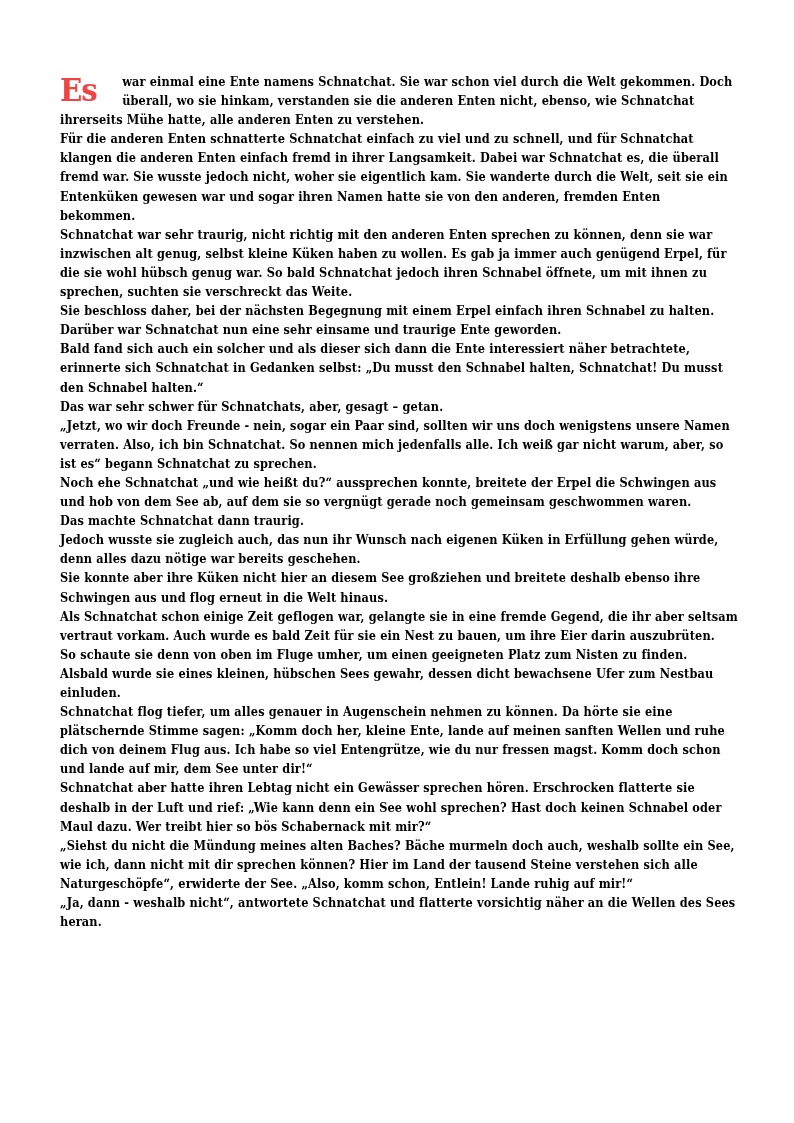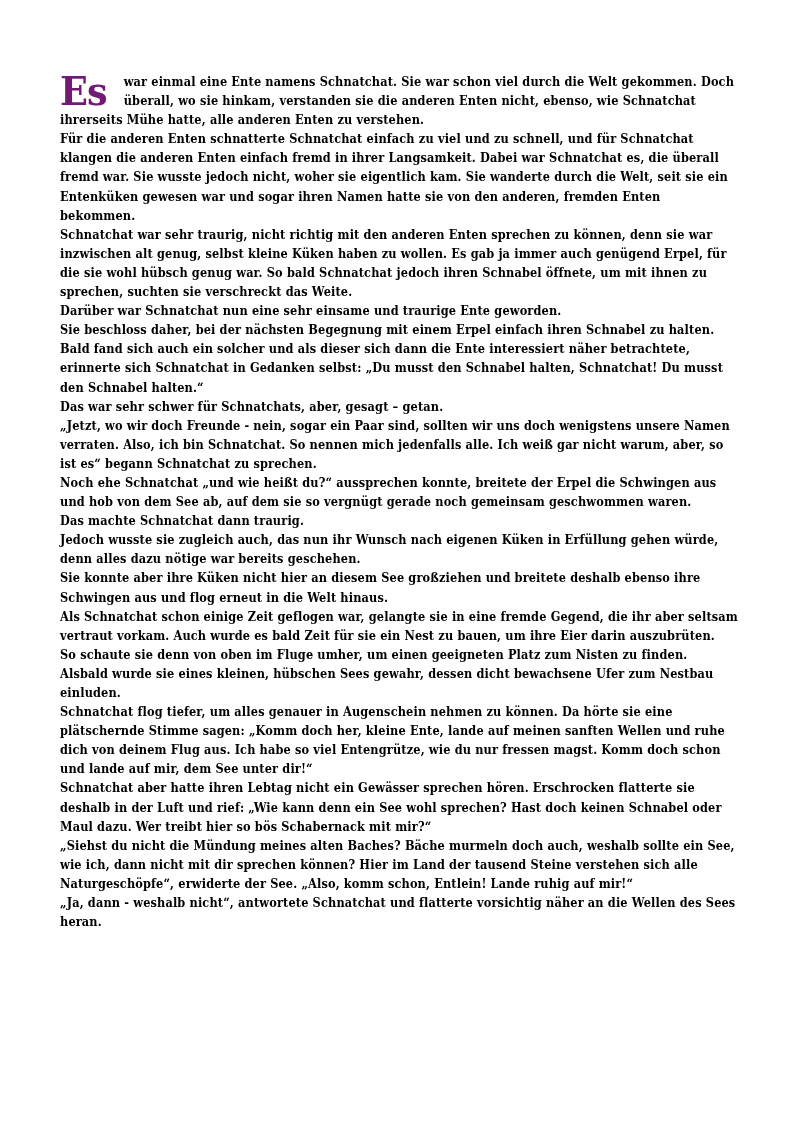--- a/index.html
+++ b/index.html
@@ -40,27 +40,27 @@
   }
 
   
   #para-opening {
     position: relative;
     min-height: 38px;
   }
 
   #dropcap {
     float: left;
-    color: #701a75;
+    color: #ef4444;
     font-family: "DejaVu Serif", "Liberation Serif", serif;
     font-weight: 700;
-    font-size: 40px;
+    font-size: 32px;
     line-height: 37px;
     height: 37px;
-    margin: 0 18px 0 0;
+    margin: 0 26px 0 0;
     padding: 0;
     letter-spacing: -1px;
     transform: scaleX(1.02);
     transform-origin: left top;
     -webkit-font-smoothing: none;
   }
 
   
   .frak {
     font-stretch: semi-condensed;
@@ -71,22 +71,22 @@
 
 <div id="page">
   <div id="text-body" class="frak">
 
     <p class="para" id="para-opening">
       <span id="dropcap" class="frak">Es</span><span>war einmal eine Ente namens Schnatchat. Sie war schon viel durch die Welt gekommen. Doch überall, wo sie hinkam, verstanden sie die anderen Enten nicht, ebenso, wie Schnatchat ihrerseits Mühe hatte, alle anderen Enten zu verstehen.</span>
     </p>
 
     <p class="para"><span>Für die anderen Enten schnatterte Schnatchat einfach zu viel und zu schnell, und für Schnatchat klangen die anderen Enten einfach fremd in ihrer Langsamkeit. Dabei war Schnatchat es, die überall fremd war. Sie wusste jedoch nicht, woher sie eigentlich kam. Sie wanderte durch die Welt, seit sie ein Entenküken gewesen war und sogar ihren Namen hatte sie von den anderen, fremden Enten bekommen.</span></p>
     <p class="para"><span>Schnatchat war sehr traurig, nicht richtig mit den anderen Enten sprechen zu können, denn sie war inzwischen alt genug, selbst kleine Küken haben zu wollen. Es gab ja immer auch genügend Erpel, für die sie wohl hübsch genug war. So bald Schnatchat jedoch ihren Schnabel öffnete, um mit ihnen zu sprechen, suchten sie verschreckt das Weite.</span></p>
+    <p class="para"><span>Sie beschloss daher, bei der nächsten Begegnung mit einem Erpel einfach ihren Schnabel zu halten.</span></p>
     <p class="para"><span>Darüber war Schnatchat nun eine sehr einsame und traurige Ente geworden.</span></p>
-    <p class="para"><span>Sie beschloss daher, bei der nächsten Begegnung mit einem Erpel einfach ihren Schnabel zu halten.</span></p>
     <p class="para"><span>Bald fand sich auch ein solcher und als dieser sich dann die Ente interessiert näher betrachtete, erinnerte sich Schnatchat in Gedanken selbst: „Du musst den Schnabel halten, Schnatchat! Du musst den Schnabel halten.“</span></p>
     <p class="para"><span>Das war sehr schwer für Schnatchats, aber, gesagt – getan.</span></p>
     <p class="para"><span>„Jetzt, wo wir doch Freunde - nein, sogar ein Paar sind, sollten wir uns doch wenigstens unsere Namen verraten. Also, ich bin Schnatchat. So nennen mich jedenfalls alle. Ich weiß gar nicht warum, aber, so ist es“ begann Schnatchat zu sprechen.</span></p>
     <p class="para"><span>Noch ehe Schnatchat „und wie heißt du?“ aussprechen konnte, breitete der Erpel die Schwingen aus und hob von dem See ab, auf dem sie so vergnügt gerade noch gemeinsam geschwommen waren.</span></p>
     <p class="para"><span>Das machte Schnatchat dann traurig.</span></p>
     <p class="para"><span>Jedoch wusste sie zugleich auch, das nun ihr Wunsch nach eigenen Küken in Erfüllung gehen würde, denn alles dazu nötige war bereits geschehen.</span></p>
     <p class="para"><span>Sie konnte aber ihre Küken nicht hier an diesem See großziehen und breitete deshalb ebenso ihre Schwingen aus und flog erneut in die Welt hinaus.</span></p>
     <p class="para"><span>Als Schnatchat schon einige Zeit geflogen war, gelangte sie in eine fremde Gegend, die ihr aber seltsam vertraut vorkam. Auch wurde es bald Zeit für sie ein Nest zu bauen, um ihre Eier darin auszubrüten.</span></p>
     <p class="para"><span>So schaute sie denn von oben im Fluge umher, um einen geeigneten Platz zum Nisten zu finden. Alsbald wurde sie eines kleinen, hübschen Sees gewahr, dessen dicht bewachsene Ufer zum Nestbau einluden.</span></p>
     <p class="para"><span>Schnatchat flog tiefer, um alles genauer in Augenschein nehmen zu können. Da hörte sie eine plätschernde Stimme sagen: „Komm doch her, kleine Ente, lande auf meinen sanften Wellen und ruhe dich von deinem Flug aus. Ich habe so viel Entengrütze, wie du nur fressen magst. Komm doch schon und lande auf mir, dem See unter dir!“</span></p>

